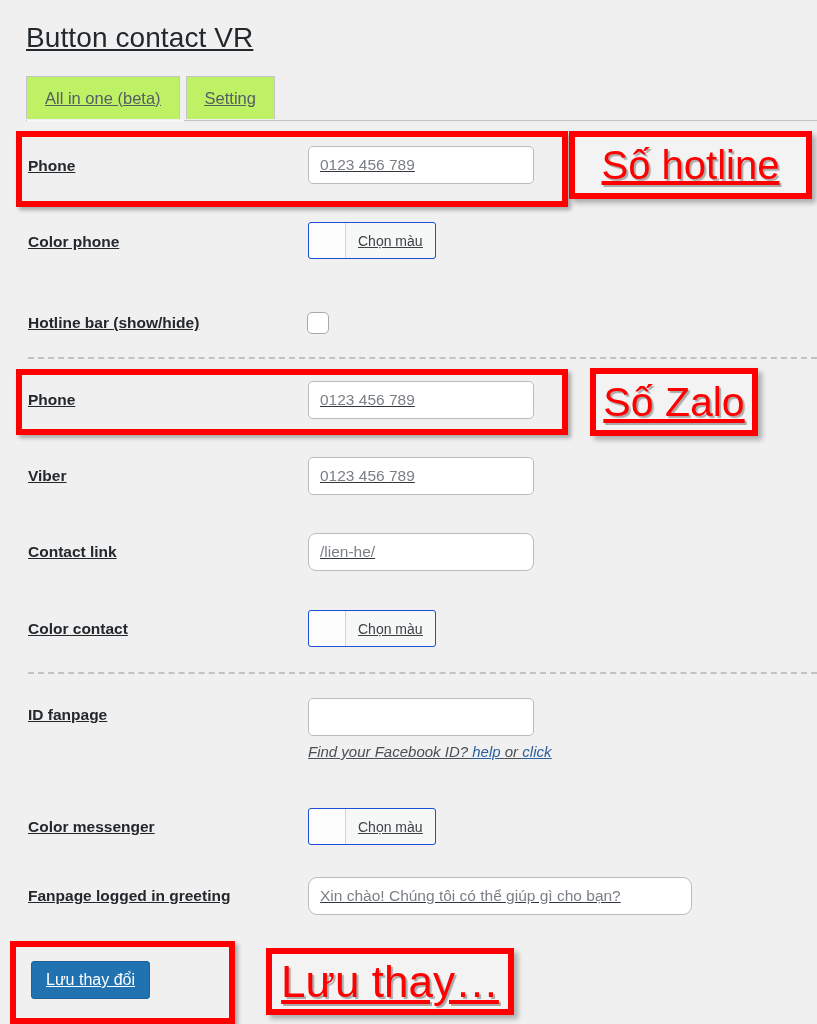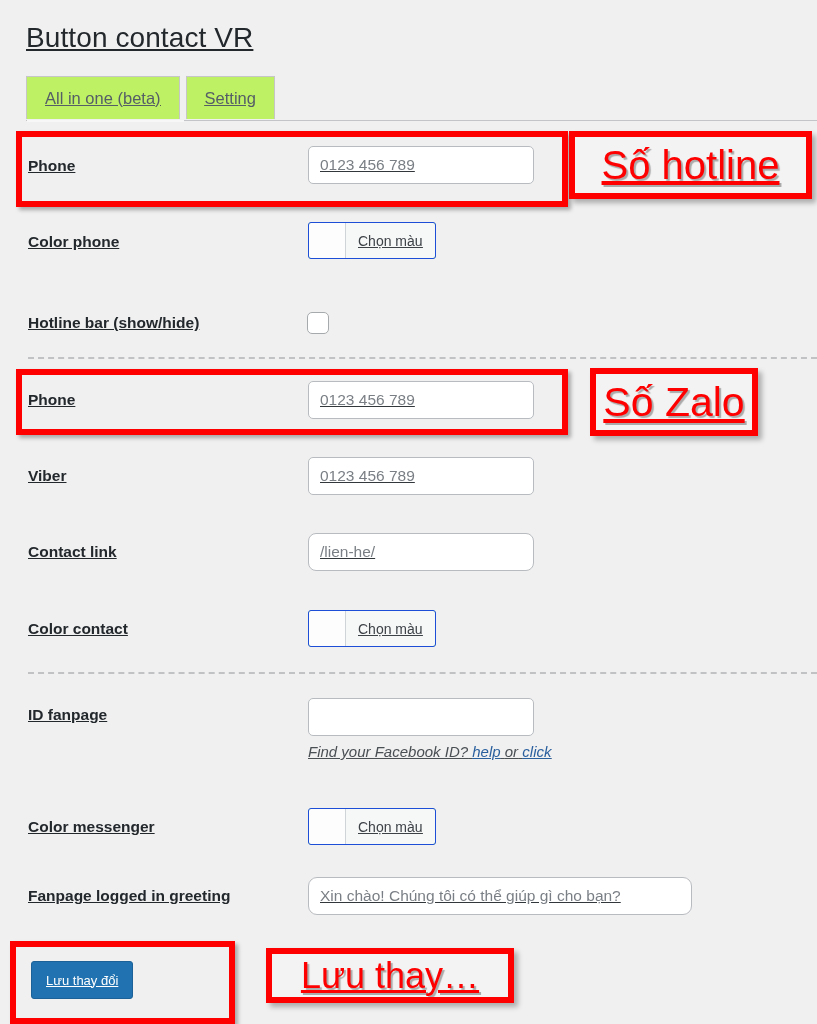--- a/index.html
+++ b/index.html
@@ -179,21 +179,21 @@
     left: 31px;
     top: 961px;
     height: 38px;
     padding: 0 14px;
     display: flex;
     align-items: center;
     background: #2072b0;
     border: 1px solid #1c6298;
     border-radius: 3px;
     color: #ffffff;
-    font-size: 13px;
+    font-size: 16px;
     font-family: "Liberation Sans", "DejaVu Sans", sans-serif;
     cursor: pointer;
     white-space: nowrap;
   }
 
   
   .hl-box {
     position: absolute;
     border: 6px solid #ff0000;
     background: transparent;
@@ -305,15 +305,15 @@
   <div class="hl-box" style="left:16px; top:131px; width:552px; height:76px;"></div>
 
   <div class="hl-box" style="left:16px; top:369px; width:552px; height:66px;"></div>
 
   <div class="hl-box" style="left:10px; top:941px; width:225px; height:83px;"></div>
 
   <div class="callout" style="left:569px; top:131px; width:243px; height:68px; font-size:40px;">Số hotline</div>
 
   <div class="callout" style="left:590px; top:368px; width:168px; height:68px; font-size:41px;">Số Zalo</div>
 
-  <div class="callout" style="left:266px; top:948px; width:248px; height:55px; font-size:36px;">Lưu thay…</div>
+  <div class="callout" style="left:266px; top:948px; width:248px; height:67px; font-size:44px;">Lưu thay…</div>
 
 </div>
 
 </body></html>

